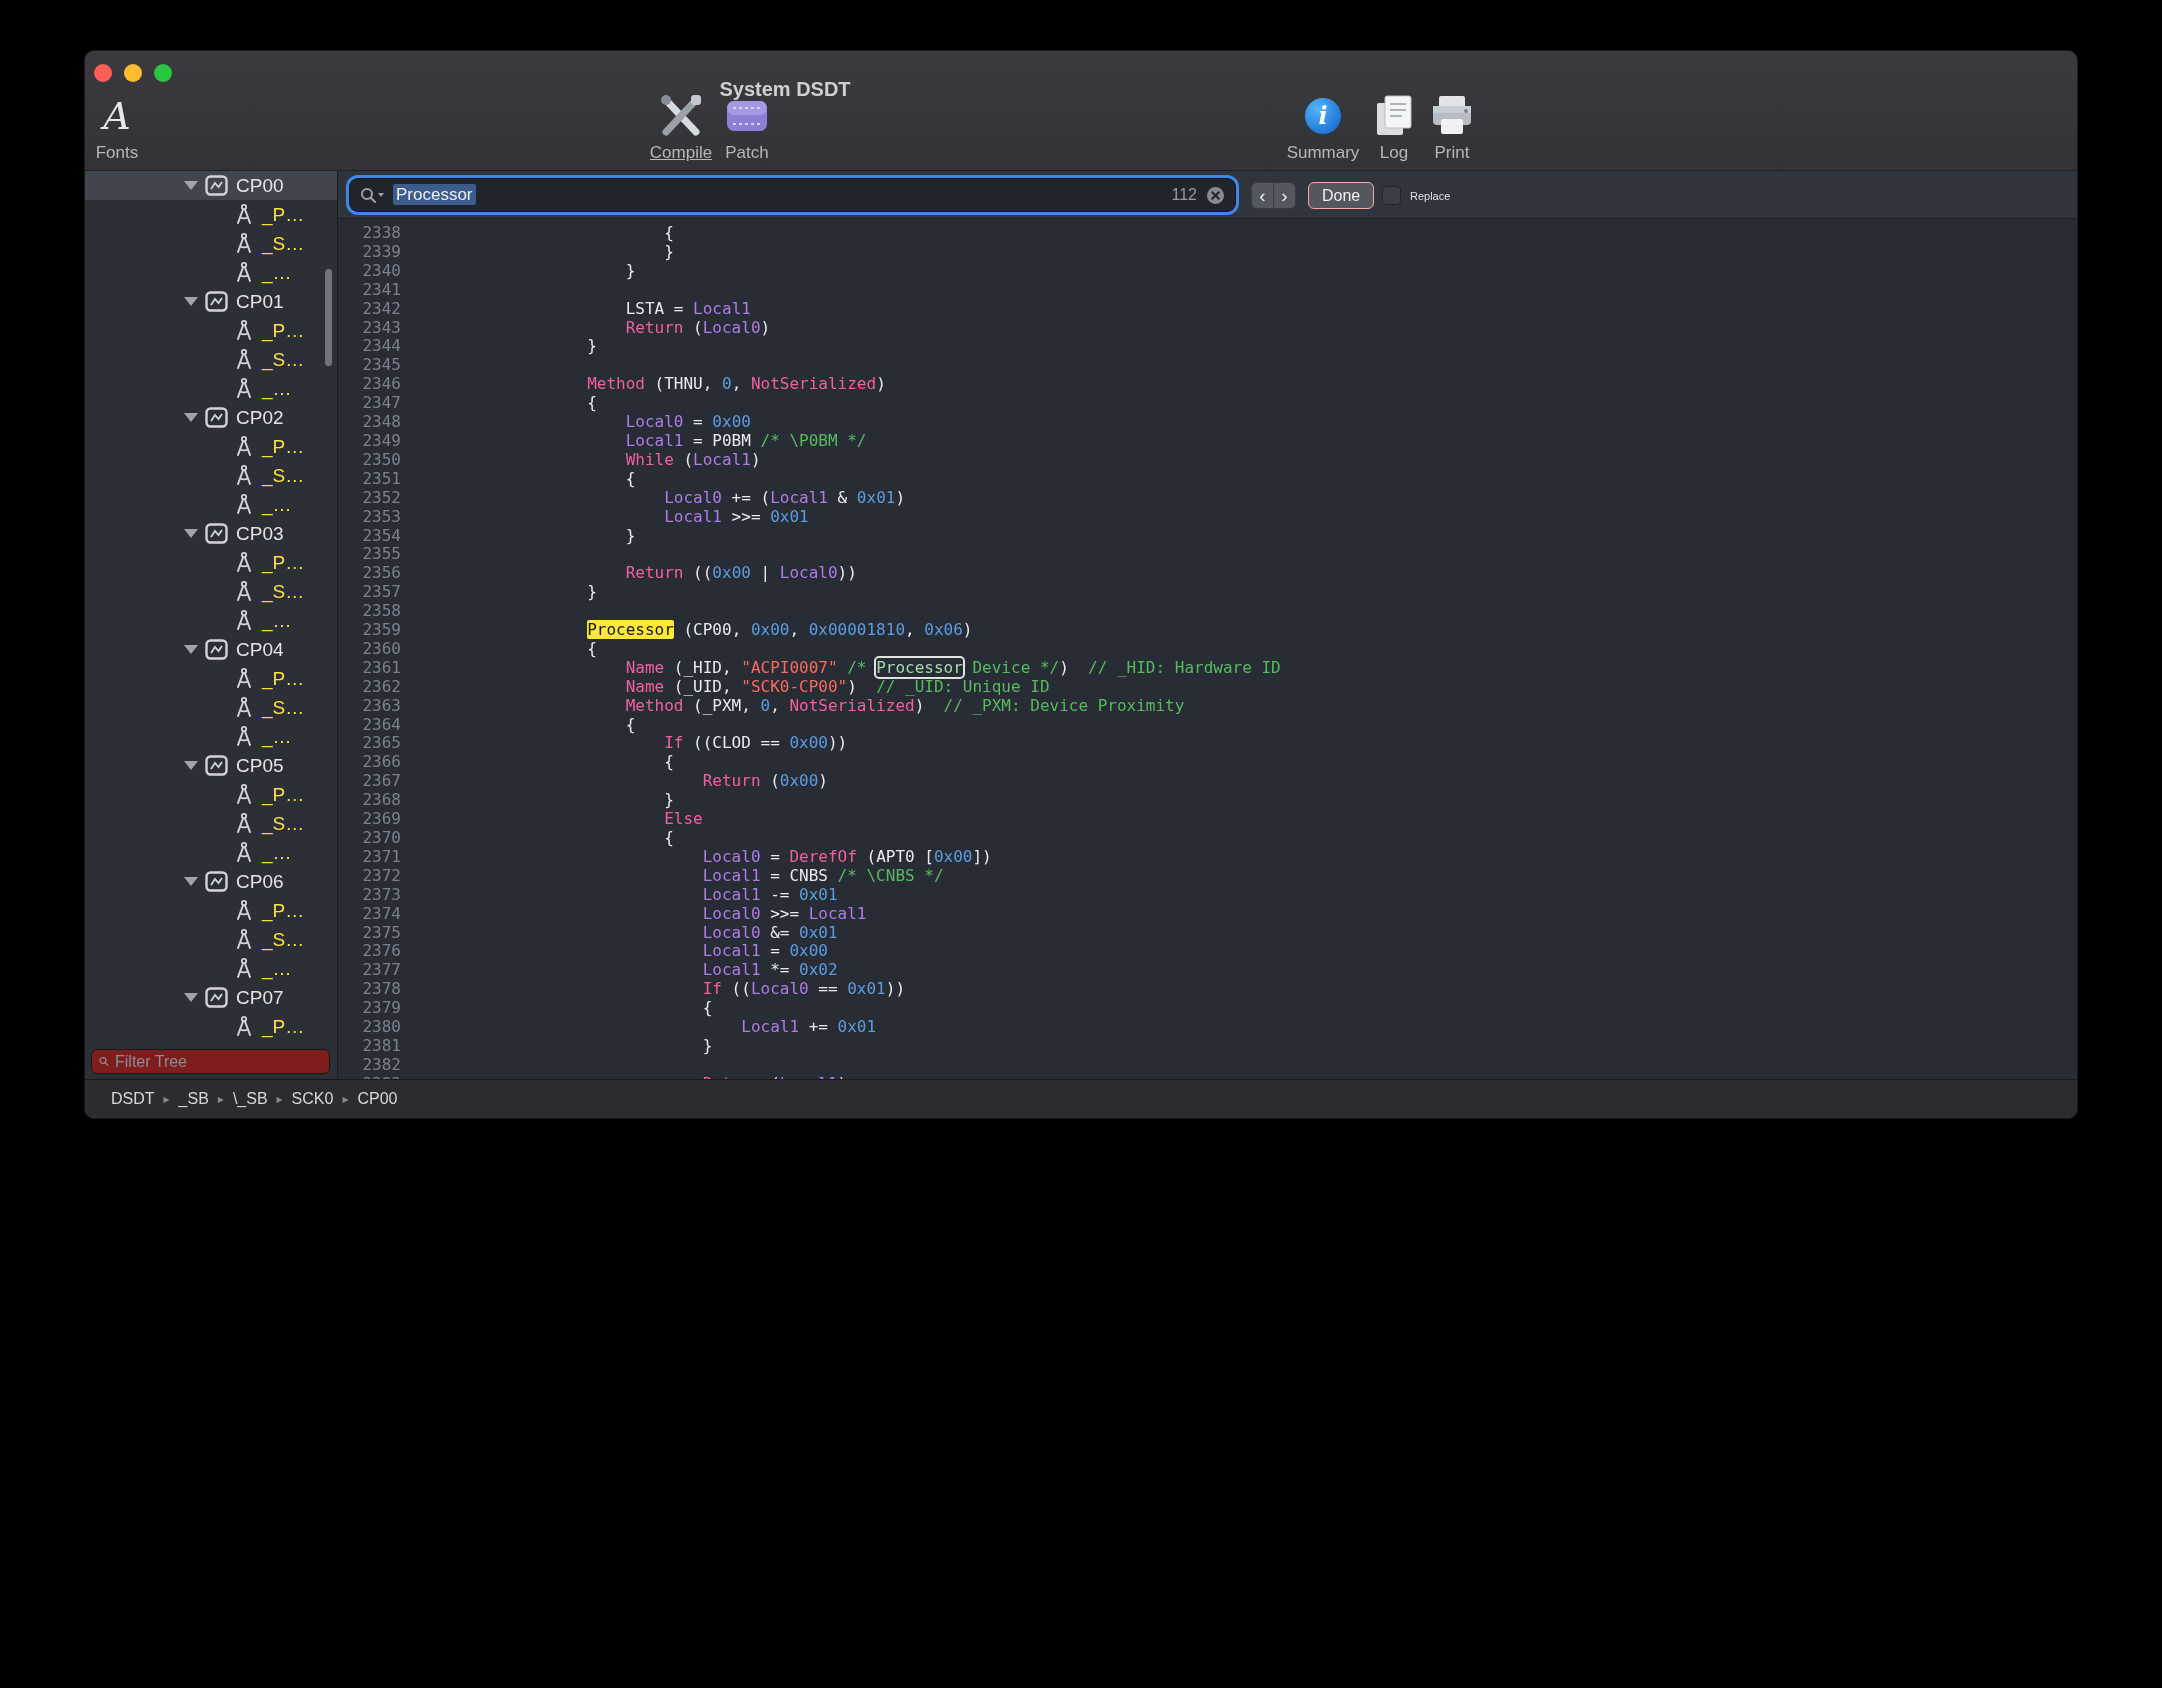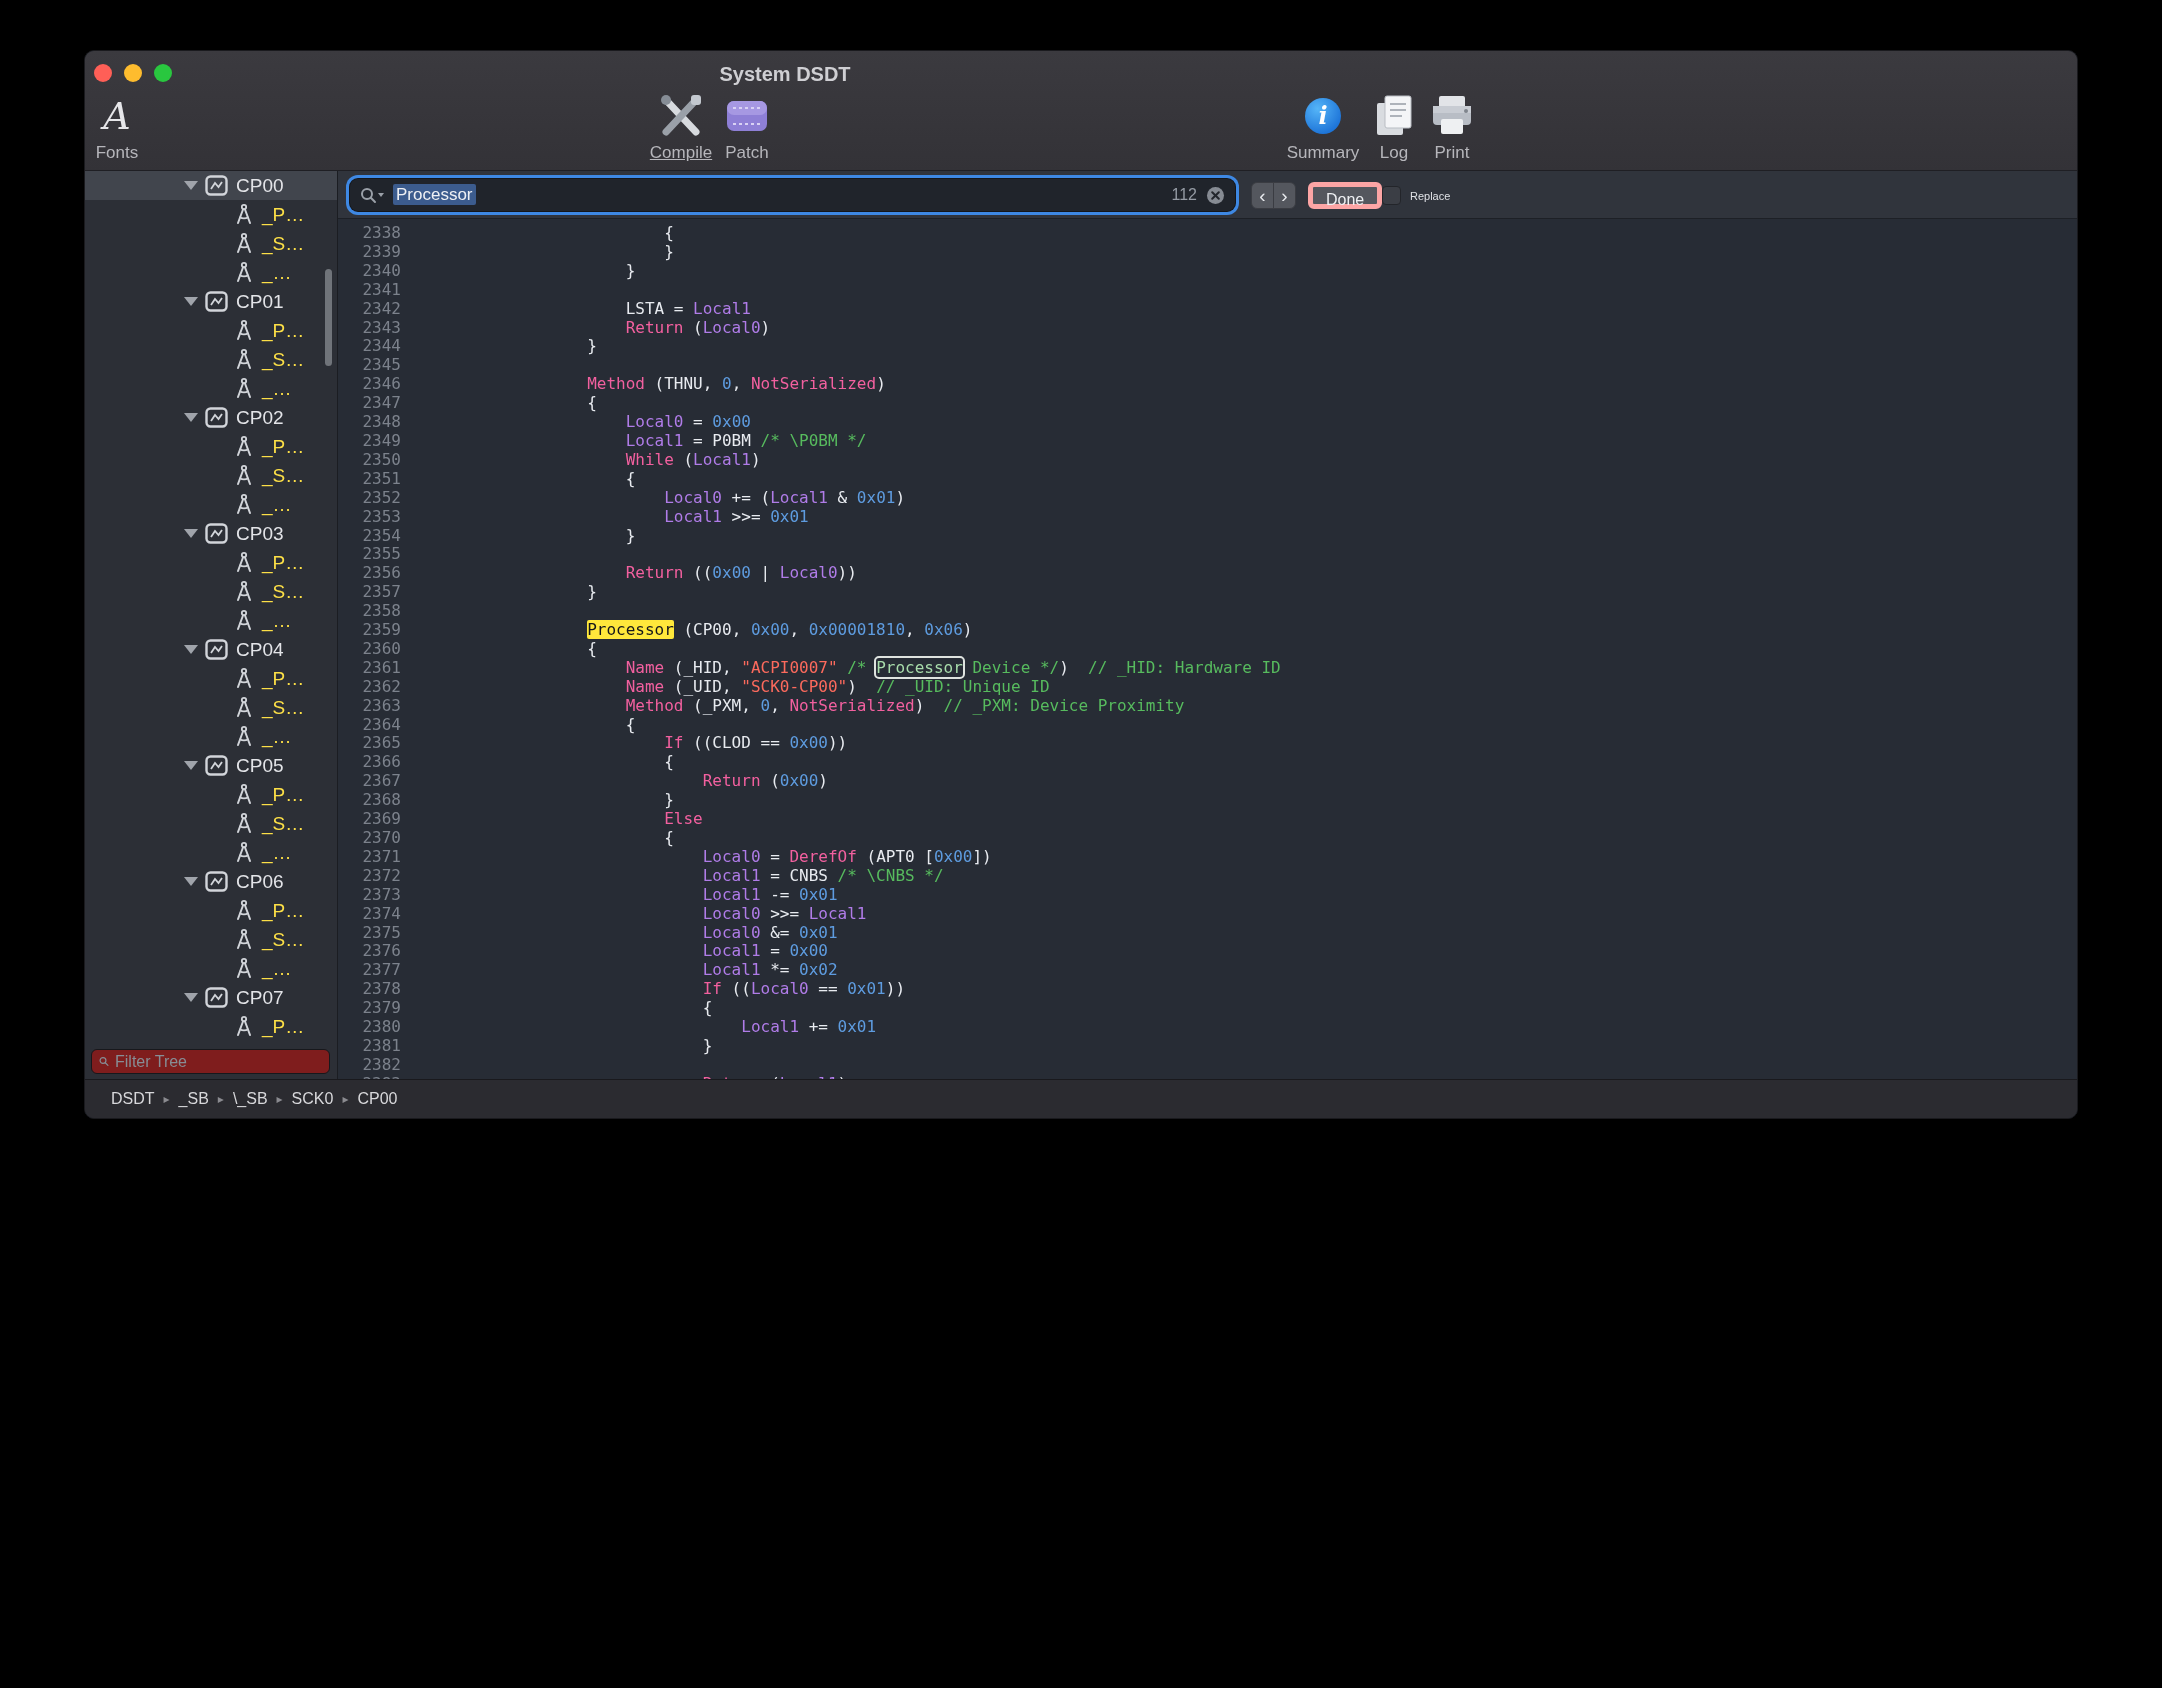--- a/index.html
+++ b/index.html
@@ -9,21 +9,21 @@
     background:#272c35; border-radius:10px; overflow:hidden; display:flex; flex-direction:column;
     border:1px solid #1a1a1e; box-shadow:0 24px 70px rgba(0,0,0,.6); }
 
   
   .header{ height:120px; flex:none; position:relative;
     background:linear-gradient(#3b3a3f,#333237); border-bottom:1px solid #1f1f24; }
   .tl{ position:absolute; top:13px; width:18px; height:18px; border-radius:50%; }
   .tl-red{ left:9px; background:#ff5f57; }
   .tl-yellow{ left:39px; background:#febc2e; }
   .tl-green{ left:69px; background:#29c73f; }
-  .win-title{ position:absolute; top:1px; left:560px; width:280px; height:44px; line-height:44px;
+  .win-title{ position:absolute; top:16px; left:560px; width:280px; height:44px; line-height:44px;
     text-align:center; color:#cfcfd3; font-size:20px; font-weight:600; }
   .tb-item{ position:absolute; top:40px; width:120px; text-align:center; color:#b6b6bb; font-size:17px; }
   .tb-icon{ height:50px; display:flex; align-items:center; justify-content:center; margin-bottom:2px; }
   .fonts-glyph{ font-family:"DejaVu Serif",serif; font-style:italic; font-size:38px; color:#e6e6e9; line-height:1; }
   .info-circle{ width:36px; height:36px; border-radius:50%;
     background:radial-gradient(circle at 35% 30%, #55b5f8, #1d74d8 75%);
     color:#fff; font-family:"DejaVu Serif",serif; font-style:italic; font-weight:bold;
     font-size:24px; line-height:36px; text-align:center; }
 
   
@@ -56,21 +56,21 @@
   .find-text{ font-size:17px; color:#eef0f4; margin-left:8px; white-space:pre; }
   .find-text .sel{ background:#3c5c8e; border-radius:2px; padding:1px 3px; }
   .find-count{ margin-left:auto; color:#959ba4; font-size:16px; }
   .clear-btn{ margin-left:9px; display:flex; }
   .nav{ position:absolute; left:913px; top:11px; display:flex; }
   .nav .navbtn{ width:23px; height:27px; background:#54575e; border:1px solid #3a3c42; color:#e8eaee;
     font-size:19px; line-height:25px; text-align:center; }
   .navbtn.prev{ border-radius:6px 0 0 6px; }
   .navbtn.next{ border-radius:0 6px 6px 0; margin-left:-1px; }
   .done-btn{ position:absolute; left:970px; top:11px; height:27px; padding:0 13px; border-radius:6px;
-    background:#54575e; border:5px solid #fca5a5; color:#eef0f3; font-size:16px; line-height:25px; }
+    background:#54575e; border:1px solid #fca5a5; color:#eef0f3; font-size:16px; line-height:25px; }
   .replace-wrap{ position:absolute; left:1044px; top:11px; height:27px; display:flex; align-items:center; }
   .checkbox{ width:19px; height:19px; background:#3b3e45; border:1px solid #23252a; border-radius:4px; }
   .replace-label{ color:#dfe1e5; font-size:11px; margin-left:9px; }
 
   
   .editor{ flex:1; overflow:hidden; padding-top:5px;
     font-family:"DejaVu Sans Mono",monospace; font-size:16px; line-height:18.9px; }
   .code-line{ display:flex;gap:24px; }
   .gutter{ flex:none; width:63px; text-align:right; color:#7c828c; white-space:pre; }
   .code{ padding-left:8px; white-space:pre; }

